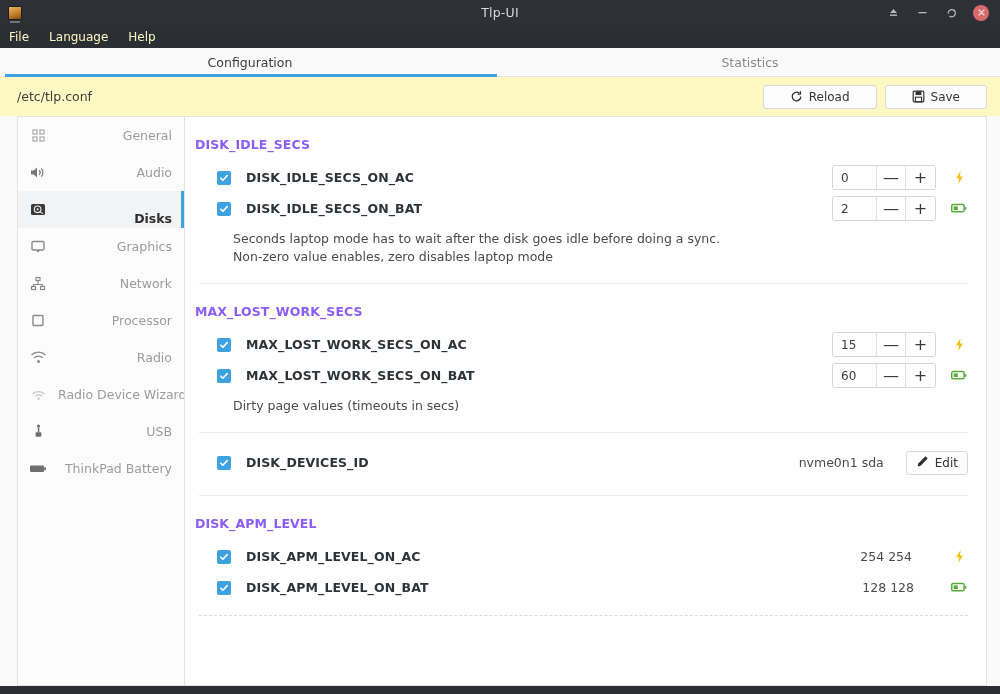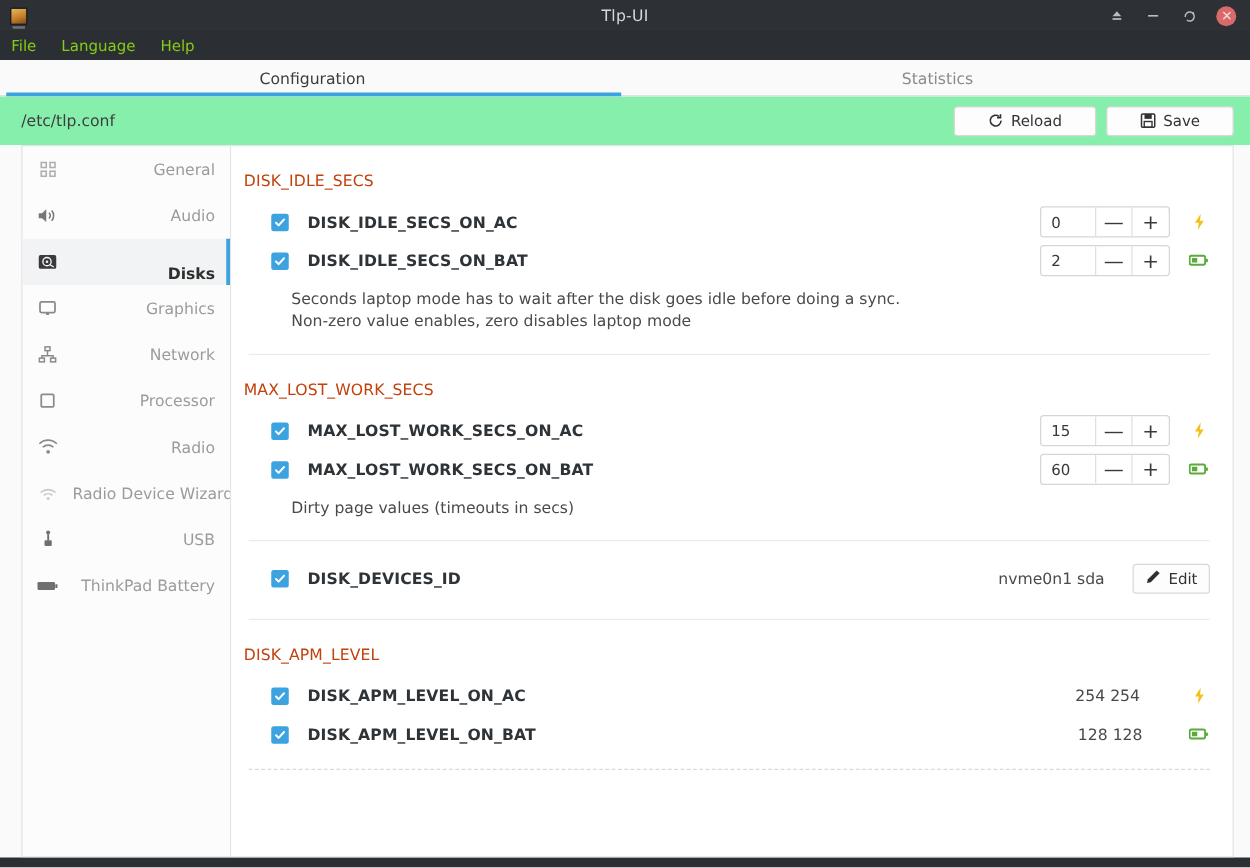--- a/index.html
+++ b/index.html
@@ -80,21 +80,21 @@
     height: 23px;
     background: #2b2e33;
     display: flex;
     align-items: center;
     padding-left: 9px;
     gap: 20px;
     flex: none;
   }
   .menu-item {
     font-size: 12px;
-    color: #84cc16;
+    color: #fef9c3;
     cursor: default;
     line-height: 1;
   }
 
   
   .app {
     flex: 1;
     background: #fafafa;
     margin: 0 0 8px 0;
     display: flex;
@@ -125,21 +125,21 @@
     content: "";
     position: absolute;
     left: 5px; right: 3px; bottom: -1px;
     height: 3px;
     background: #3ca2e0;
   }
 
   
   .pathbar {
     height: 39px;
-    background: #86efac;
+    background: #fef9c3;
     display: flex;
     align-items: center;
     padding: 0 13px 0 17px;
     flex: none;
   }
   .path-text {
     font-size: 12.5px;
     color: #3d3d3d;
   }
   .pathbar-actions {
@@ -221,22 +221,22 @@
     border-left: none;
     padding: 0 18px 0 10px;
     overflow: hidden;
     position: relative;
   }
 
   .section { padding-top: 2px; }
   .section + .section { }
   .sec-title {
     font-size: 12.5px;
-    font-weight: normal;
-    color: #c2410c;
+    font-weight: bold;
+    color: #8b5cf6;
     letter-spacing: .1px;
     padding: 18px 0 10px 0;
   }
 
   .row {
     display: flex;
     align-items: center;
     min-height: 31px;
     padding-left: 22px;
   }

